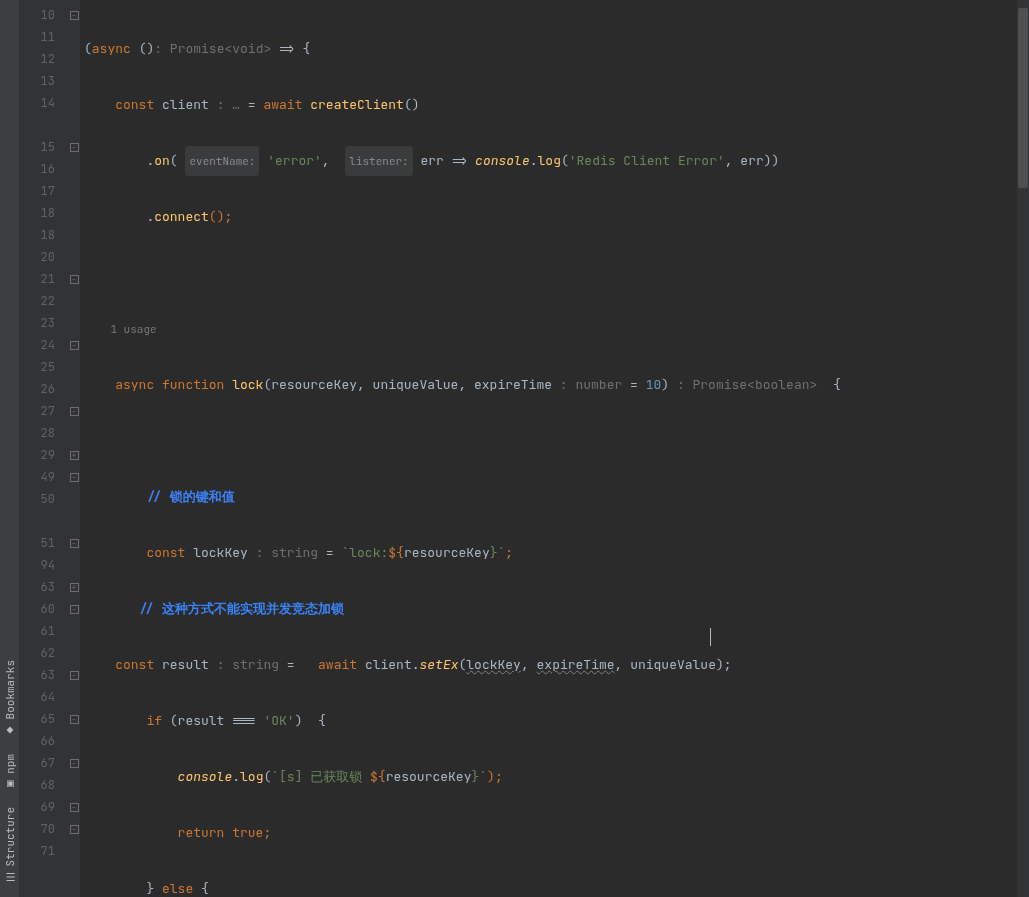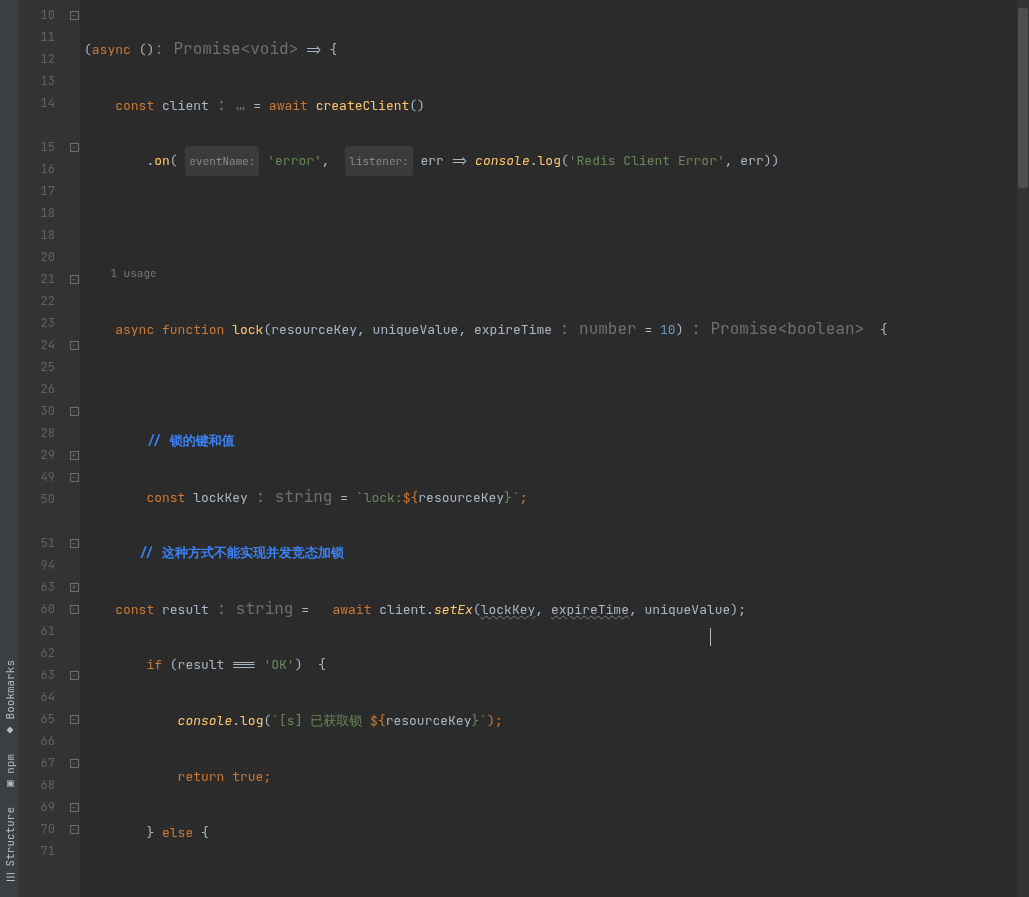--- a/index.html
+++ b/index.html
@@ -96,21 +96,21 @@
   .str  { color: #6a8759; }           
   .num  { color: #6897bb; }           
   .cmt  { color: #3b82f6; font-weight: bold; }           
   .hintbox {
     background: #393b3d;
     color: #8a8a8a;
     border-radius: 3px;
     padding: 8px 4px;
     font-size: 11px;
   }
-  .typehint { color: #707070; font-size: 16px; text-align: center; }
+  .typehint { color: #707070; font-size: 13px; text-align: center; }
   .warn { text-decoration: underline wavy #808080; text-decoration-thickness: 1px; }
   .punc { color: #a9b7c6; }
   .semi { color: #cc7832; }
   .caret {
     position: absolute;
     width: 1px; height: 18px;
     background: #bbbbbb;
     left: 630px; top: 628px;
   }
   .scrollbar {
@@ -158,21 +158,21 @@
     <div class="ln">17</div>
     <div class="ln">18</div>
     <div class="ln">18</div>
     <div class="ln">20</div>
     <div class="ln">21</div>
     <div class="ln">22</div>
     <div class="ln">23</div>
     <div class="ln">24</div>
     <div class="ln">25</div>
     <div class="ln">26</div>
-    <div class="ln">30</div>
+    <div class="ln">27</div>
     <div class="ln">28</div>
     <div class="ln">29</div>
     <div class="ln">49</div>
     <div class="ln">50</div>
     <div class="ln"></div>
     <div class="ln">51</div>
     <div class="ln">94</div>
     <div class="ln">63</div>
     <div class="ln">60</div>
     <div class="ln">61</div>
@@ -260,20 +260,21 @@
         <span class="fold-mark">−</span>
       </div>
     <div class="fr"></div>
       <div class="fr"></div>
   </div>
 
   <div class="code">
     <div class="row"><span class="punc">(</span><span class="kw">async</span><span class="punc"> ()</span><span class="typehint">: Promise&lt;void&gt;</span><span class="punc"> =&gt; {</span></div>
     <div class="row">    <span class="kw">const</span><span class="id"> client</span> <span class="typehint">: …</span><span class="punc"> = </span><span class="kw">await</span><span class="fn"> createClient</span><span class="punc">()</span></div>
     <div class="row">        .<span class="fn">on</span><span class="punc">(</span> <span class="hintbox">eventName:</span> <span class="str">'error'</span><span class="punc">, </span> <span class="hintbox">listener:</span> <span class="id">err =&gt; </span><span class="fnit">console</span><span class="punc">.</span><span class="fn">log</span><span class="punc">(</span><span class="str">'Redis Client Error'</span><span class="punc">, err))</span></div>
+    <div class="row">        <span class="punc">.</span><span class="fn">connect</span><span class="semi">();</span></div>
     <div class="row"></div>
     <div class="row hint">    <span>1 usage</span></div>
     <div class="row">    <span class="kw">async function</span><span class="fn"> lock</span><span class="id">(resourceKey, uniqueValue, expireTime</span> <span class="typehint">: number</span><span class="punc"> = </span><span class="num">10</span><span class="punc">)</span> <span class="typehint">: Promise&lt;boolean&gt;</span><span class="punc">  {</span></div>
     <div class="row"></div>
     <div class="row">        <span class="cmt">// 锁的键和值</span></div>
     <div class="row">        <span class="kw">const</span><span class="id"> lockKey</span> <span class="typehint">: string</span><span class="punc"> = </span><span class="str">`lock:</span><span class="kw">${</span><span class="id">resourceKey</span><span class="str">}`</span><span class="semi">;</span></div>
     <div class="row">       <span class="cmt">// 这种方式不能实现并发竞态加锁</span></div>
     <div class="row">    <span class="kw">const</span><span class="id"> result</span> <span class="typehint">: string</span><span class="punc"> =   </span><span class="kw">await</span><span class="id"> client.</span><span class="fnit">setEx</span><span class="punc">(</span><span class="warn">lockKey</span><span class="punc">, </span><span class="warn">expireTime</span><span class="punc">, uniqueValue);</span></div>
     <div class="row">        <span class="kw">if</span><span class="id"> (result === </span><span class="str">'OK'</span><span class="punc">)  {</span></div>
     <div class="row">            <span class="fnit">console</span><span class="punc">.</span><span class="fn">log</span><span class="punc">(</span><span class="str">`[s] 已获取锁 </span><span class="kw">${</span><span class="id">resourceKey</span><span class="str">}`</span><span class="semi">);</span></div>

